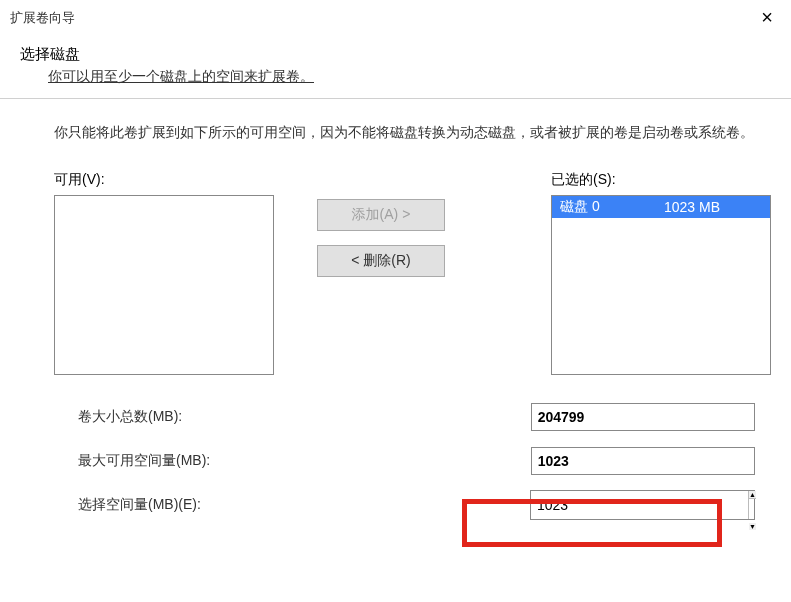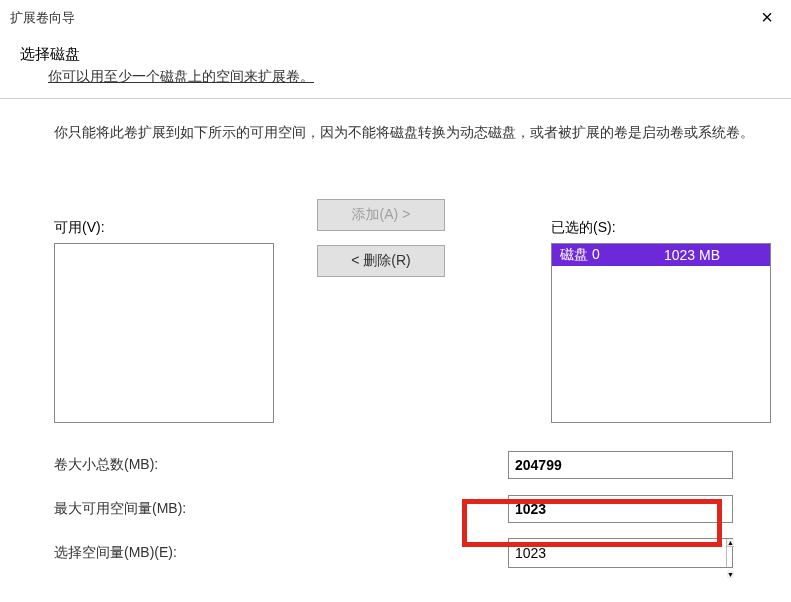--- a/index.html
+++ b/index.html
@@ -53,30 +53,30 @@
   .col-mid {
     width: 170px;
     display: flex;
     flex-direction: column;
     align-items: center;
     padding-top: 28px;
     gap: 14px;
   }
   .col-right { width: 204px; margin-left: 0; }
   .spacer-flex { width: 40px; }
-  .list-label { font-size: 14px; margin-bottom: 6px; margin-top: 48px; }
+  .list-label { font-size: 14px; margin-bottom: 6px; }
   .listbox {
     width: 220px;
     height: 180px;
     border: 1px solid #888;
     background: #fff;
     overflow: hidden;
   }
   .list-item-sel {
-    background: #6d28d9;
+    background: #3b82f6;
     color: #fff;
     padding: 2px 8px;
     display: flex;
     font-size: 14px;
     height: 22px;
     align-items: center;
   }
   .list-item-sel .disk-name { width: 80px; }
   .btn {
     width: 128px;
@@ -87,20 +87,21 @@
     color: #333;
     cursor: pointer;
     font-family: inherit;
   }
   .btn.disabled {
     color: #a0a0a0;
     cursor: default;
   }
   .fields {
     margin-top: 24px;
+    margin-left: 24px;
   }
   .field-row {
     display: flex;
     align-items: center;
     height: 36px;
     margin-bottom: 8px;
   }
   .field-label {
     width: 430px;
     font-size: 14px;

